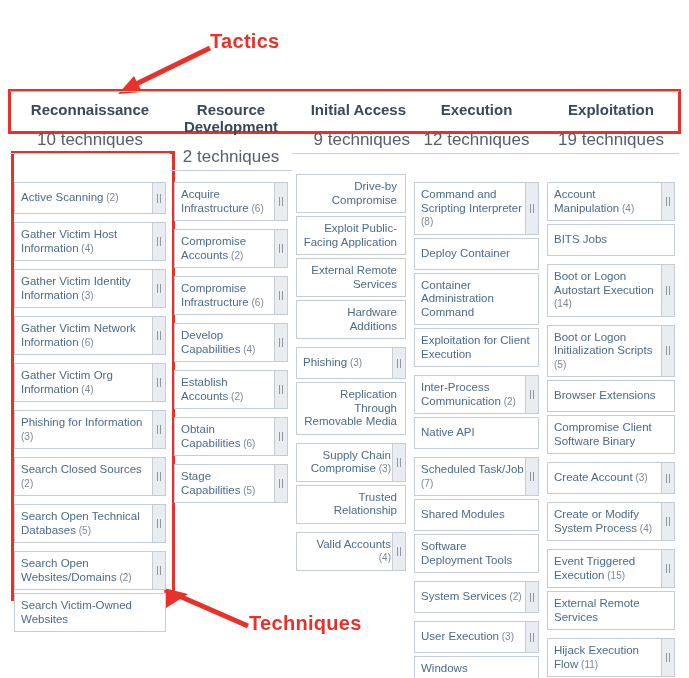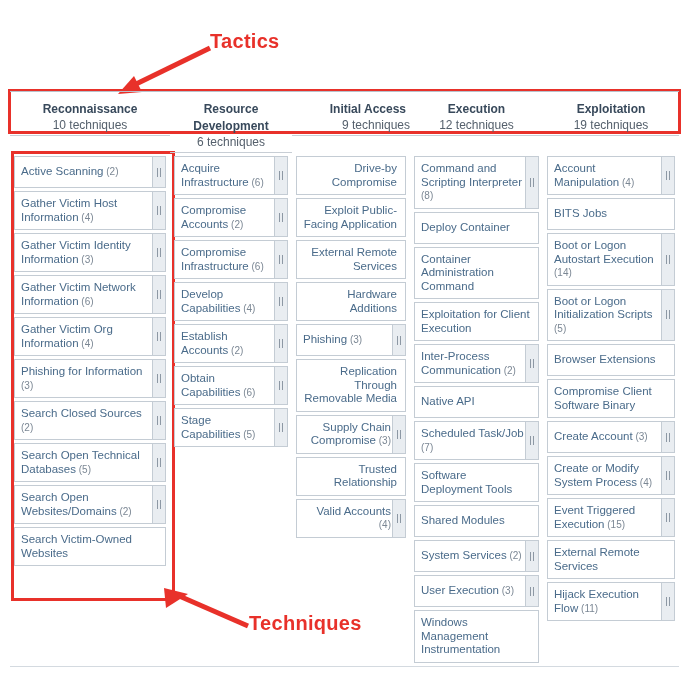--- a/index.html
+++ b/index.html
@@ -54,28 +54,29 @@
     display: flex;
     width: 669px;
   }
   .col-head {
     flex: 0 0 auto;
     text-align: center;
     padding-top: 9px;
   }
   .tactic-name {
     color: #38495b;
-    font-size: 12px;
+    font-size: 15px;
     font-weight: bold;
     line-height: 17px;
     padding: 0 4px;
   }
   .tech-count {
     color: #55606c;
-    font-size: 12px;
+    font-size: 17px;
+    margin-top: 12px;
     padding-bottom: 3px;
     border-bottom: 1px solid #c8ced5;
   }
   #matrix-body {
     display: flex;
     width: 669px;
     margin-top: 3px;
   }
   .col-body {
     flex: 0 0 auto;
@@ -94,21 +95,21 @@
     box-sizing: border-box;
     min-height: 32px;
     display: flex;
     align-items: center;
   }
   .technique .t-text { display: block; padding-right: 2px; }
   .technique .sub-count {
     color: #7b8794;
     font-size: 10px;
   }
-  .technique.has-sub { padding-right: 12px; }
+  .technique.has-sub { padding-right: 12px; margin-top: 8px; }
   .subhandle {
     position: absolute;
     right: 0;
     top: 0;
     bottom: 0;
     width: 12px;
     background: #e9edf1;
     border-left: 1px solid #c4ccd4;
     display: flex;
     align-items: center;
@@ -149,21 +150,21 @@
 </svg>
 
 <div id="matrix">
   <div id="matrix-header">
     <div class="col-head c0">
       <div class="tactic-name">Reconnaissance</div>
       <div class="tech-count">10 techniques</div>
     </div>
     <div class="col-head c1">
       <div class="tactic-name">Resource Development</div>
-      <div class="tech-count">6 techniques</div>
+      <div class="tech-count">2 techniques</div>
     </div>
     <div class="col-head c2">
       <div class="tactic-name">Initial Access</div>
       <div class="tech-count">9 techniques</div>
     </div>
     <div class="col-head c3">
       <div class="tactic-name">Execution</div>
       <div class="tech-count">12 techniques</div>
     </div>
     <div class="col-head c4">
@@ -361,24 +362,24 @@
           <span class="t-text">Native API</span>
         </div>
         <div class="technique has-sub">
           <span class="t-text">Scheduled Task/Job<span class="sub-count"> (7)</span></span>
           <span class="subhandle">
             <i></i>
             <i></i>
           </span>
         </div>
         <div class="technique">
+          <span class="t-text">Shared Modules</span>
+        </div>
+        <div class="technique">
           <span class="t-text">Software Deployment Tools</span>
-        </div>
-        <div class="technique">
-          <span class="t-text">Shared Modules</span>
         </div>
         <div class="technique has-sub">
           <span class="t-text">System Services<span class="sub-count"> (2)</span></span>
           <span class="subhandle">
             <i></i>
             <i></i>
           </span>
         </div>
         <div class="technique has-sub">
           <span class="t-text">User Execution<span class="sub-count"> (3)</span></span>

